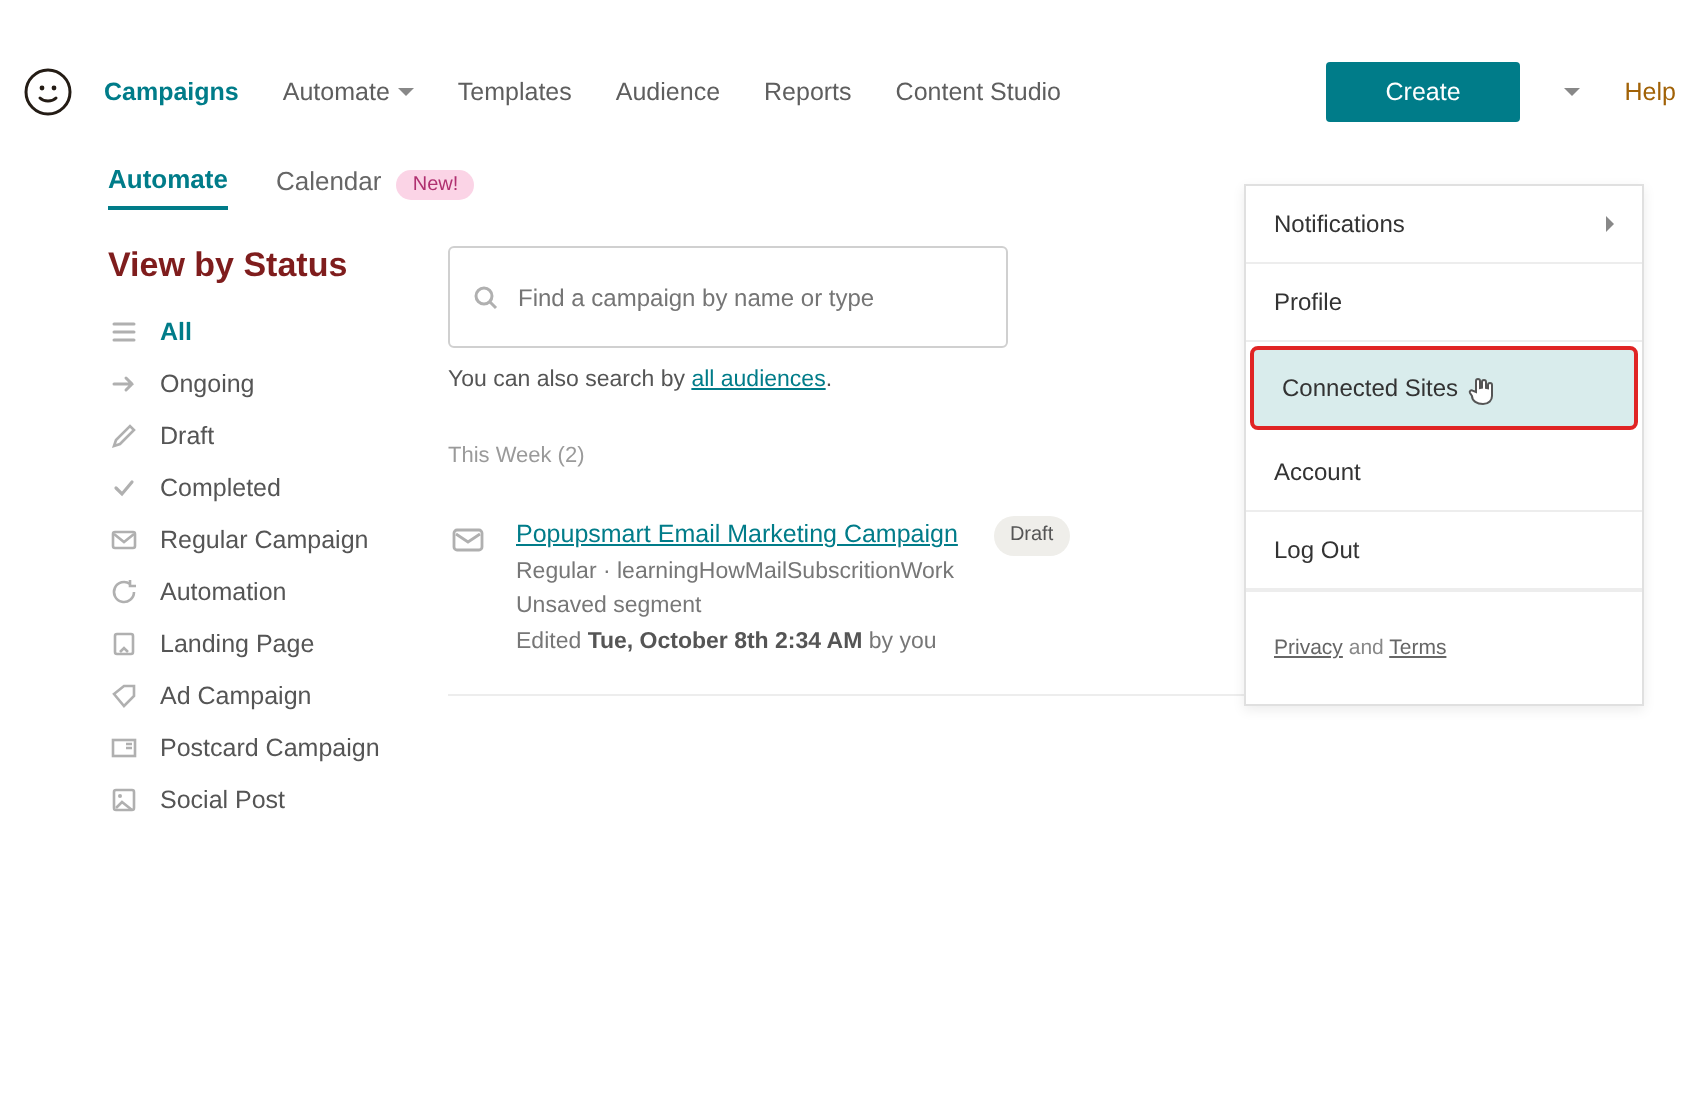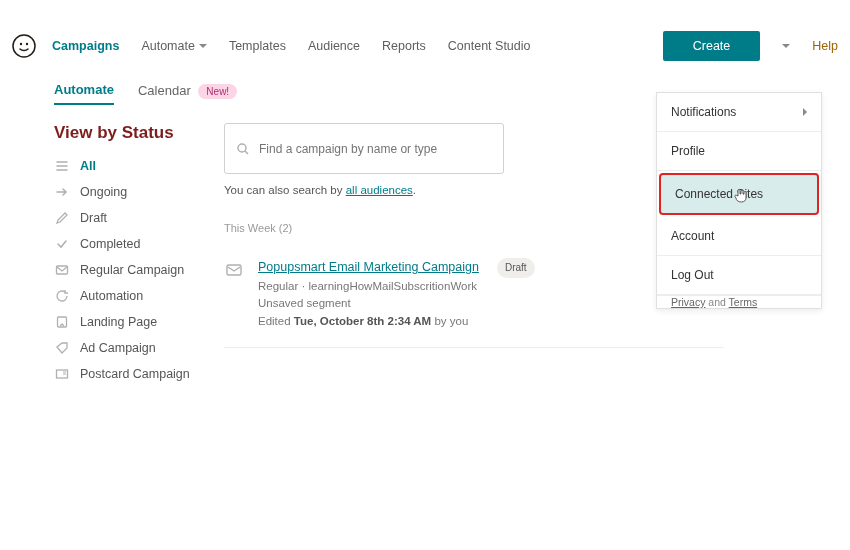--- a/index.html
+++ b/index.html
@@ -40,25 +40,25 @@
   .subsearch a { color:#007c89; text-decoration:underline; }
   .section-label { font-size:11px; color:#9a9a9a; margin:26px 0 24px 0; }
   .campaign-row { display:flex; gap:14px; border-bottom:1px solid #ededed; padding-bottom:16px; }
   .campaign-icon { width:20px; height:20px; display:flex; align-items:center; justify-content:center; margin-top:2px; }
   .campaign-body { flex:1; font-size:11.5px; color:#777; line-height:1.55; }
   .campaign-title { color:#007c89; font-size:12.5px; }
   .badge { background:#efeeea; color:#555; font-size:10px; padding:2px 8px; border-radius:10px; margin-left:18px; }
   .campaign-title-row { display:flex; align-items:center; }
 
   
-  .dropdown { position:absolute; top:92px; right:28px; width:166px; border:1px solid #e0e0e0; background:#fff; box-shadow:0 2px 6px rgba(0,0,0,0.08); font-size:12px; }
+  .dropdown { position:absolute; top:92px; right:28px; width:200px; border:1px solid #e0e0e0; background:#fff; box-shadow:0 2px 6px rgba(0,0,0,0.08); font-size:12px; }
   .dd-item { padding:12px 14px; border-bottom:1px solid #ededed; cursor:pointer; display:flex; align-items:center; justify-content:space-between; color:#333; }
   .dd-item:last-of-type { border-bottom:none; }
   .dd-item.highlight { background:#d9ecec; border:2.5px solid #e02424; border-radius:4px; margin:2px; }
-  .dd-foot { padding:0 14px; font-size:10.5px; color:#888; border-top:1px solid #ededed; }
+  .dd-foot { padding:22px 14px; font-size:10.5px; color:#888; border-top:1px solid #ededed; }
   .dd-foot a { color:#666; text-decoration:underline; }
 
   
   .hand-cursor { position:absolute; top:186px; right:100px; width:18px; height:18px; pointer-events:none; }
 
   .chevron-down { width:0; height:0; border-left:4px solid transparent; border-right:4px solid transparent; border-top:4px solid #888; display:inline-block; }
   .chevron-right { width:0; height:0; border-top:4px solid transparent; border-bottom:4px solid transparent; border-left:4px solid #888; display:inline-block; }
 </style>
 </head>
 <body>
@@ -177,20 +177,30 @@
         <span>Ad Campaign</span>
       </li>
       <li class="side-item">
         <span class="side-icon">
             <svg width="14" height="14" viewBox="0 0 14 14">
               <rect x="1.5" y="3" width="11" height="8" stroke="#b0b0b0" stroke-width="1.3" fill="none"></rect>
               <path d="M8 5h3M8 7h3" stroke="#b0b0b0" stroke-width="1.2"></path>
             </svg>
           </span>
         <span>Postcard Campaign</span>
+      </li>
+      <li class="side-item">
+        <span class="side-icon">
+            <svg width="14" height="14" viewBox="0 0 14 14">
+              <rect x="2" y="2" width="10" height="10" rx="1" stroke="#b0b0b0" stroke-width="1.3" fill="none"></rect>
+              <circle cx="5" cy="5" r="1" fill="#b0b0b0"></circle>
+              <path d="M3 11l3-3 5 4" stroke="#b0b0b0" stroke-width="1.3" fill="none"></path>
+            </svg>
+          </span>
+        <span>Social Post</span>
       </li>
     </ul>
   </aside>
 
   <main class="main">
     <div class="search-wrap">
       <span class="side-icon" style="margin-right:8px;">
           <svg width="14" height="14" viewBox="0 0 14 14">
             <circle cx="6" cy="6" r="4" stroke="#b0b0b0" stroke-width="1.5" fill="none"></circle>
             <path d="M9 9l3 3" stroke="#b0b0b0" stroke-width="1.5"></path>

